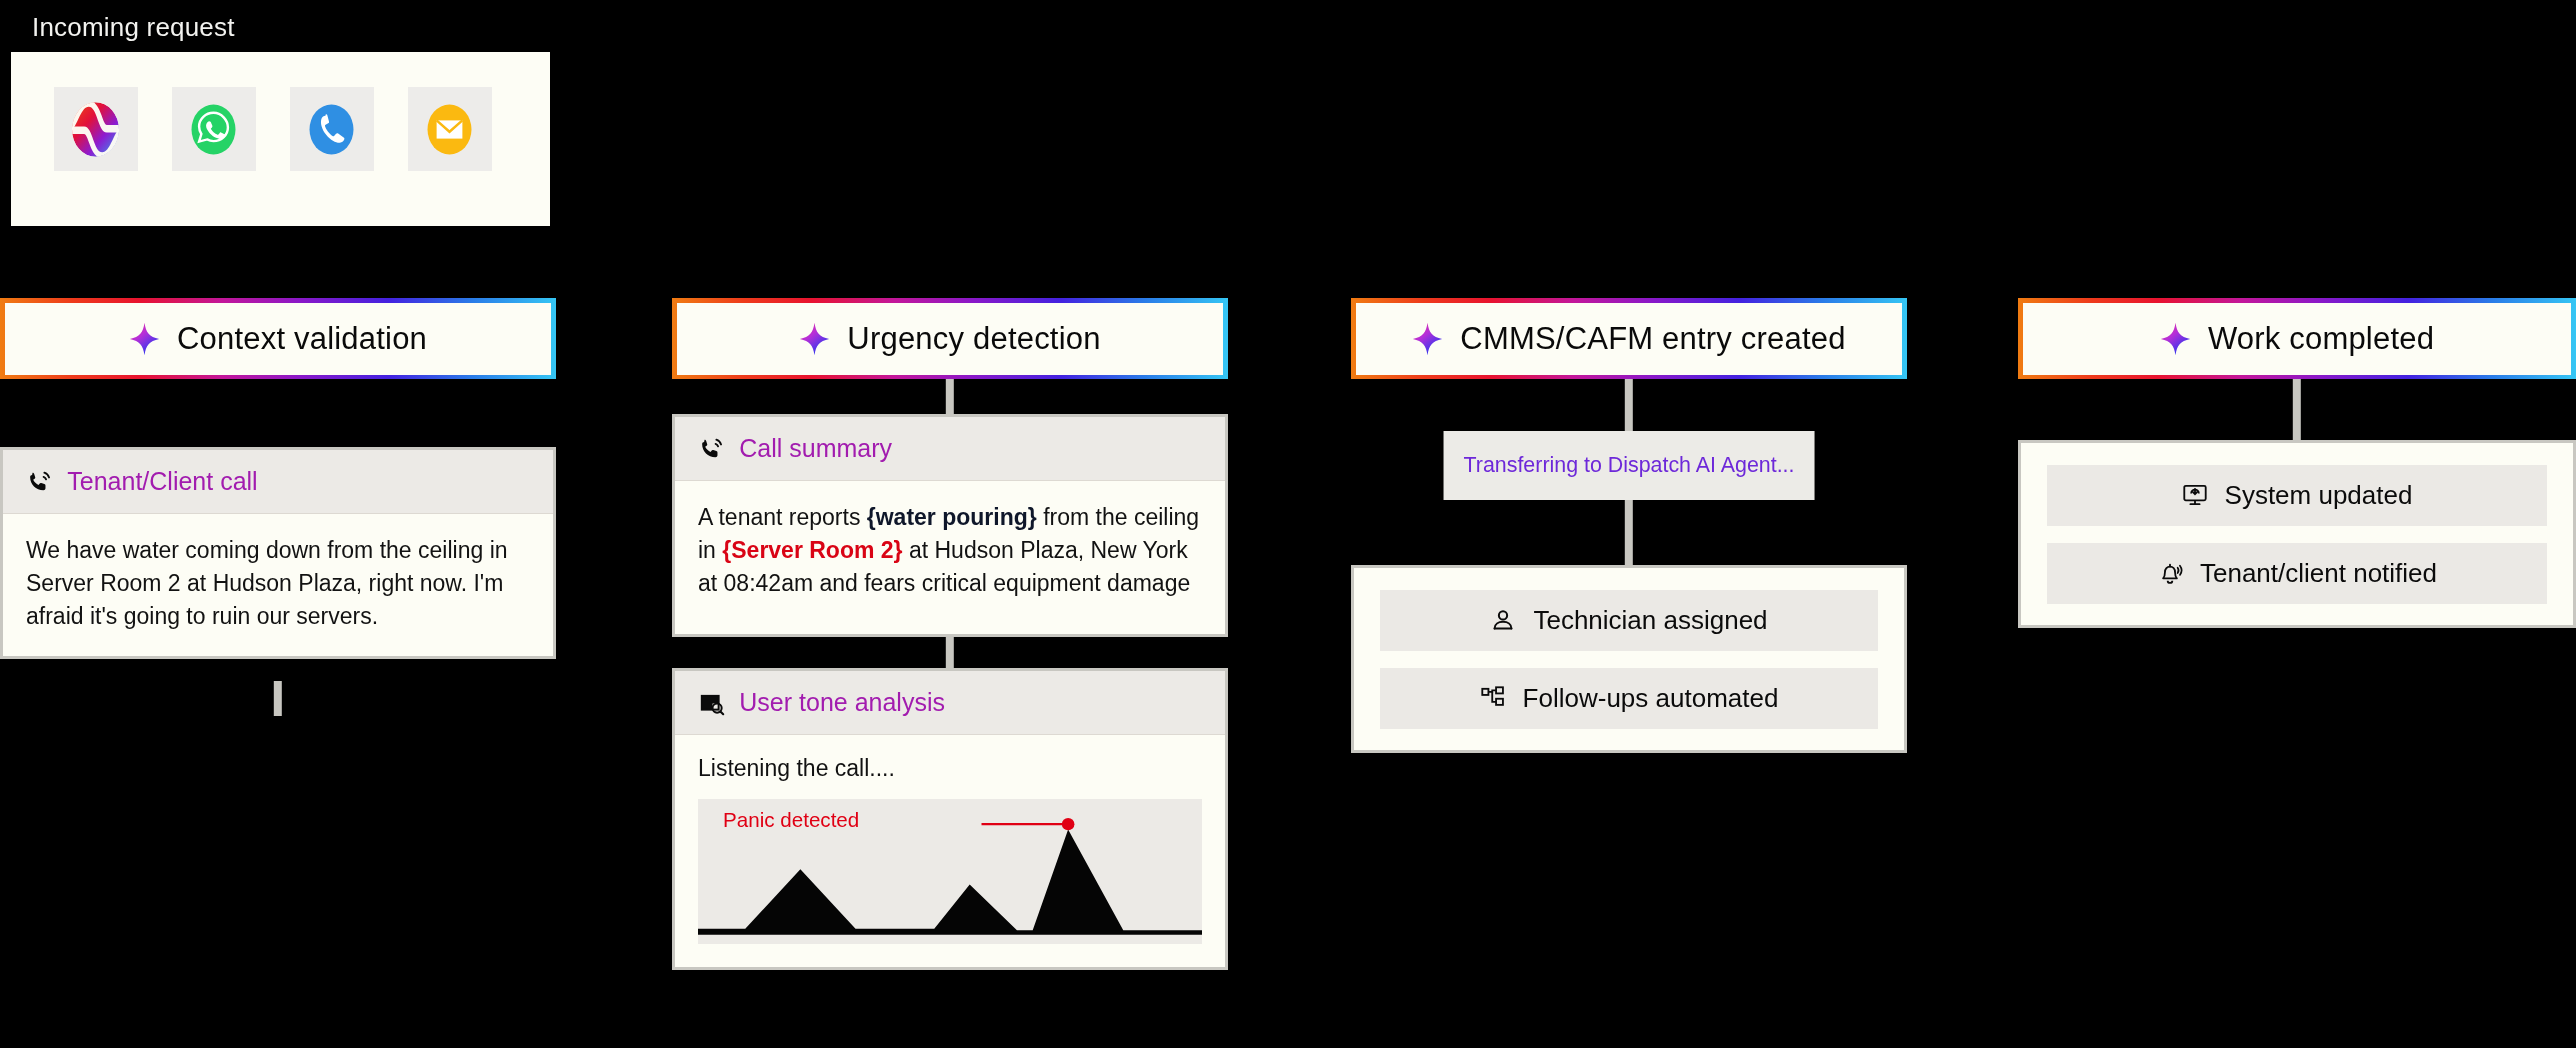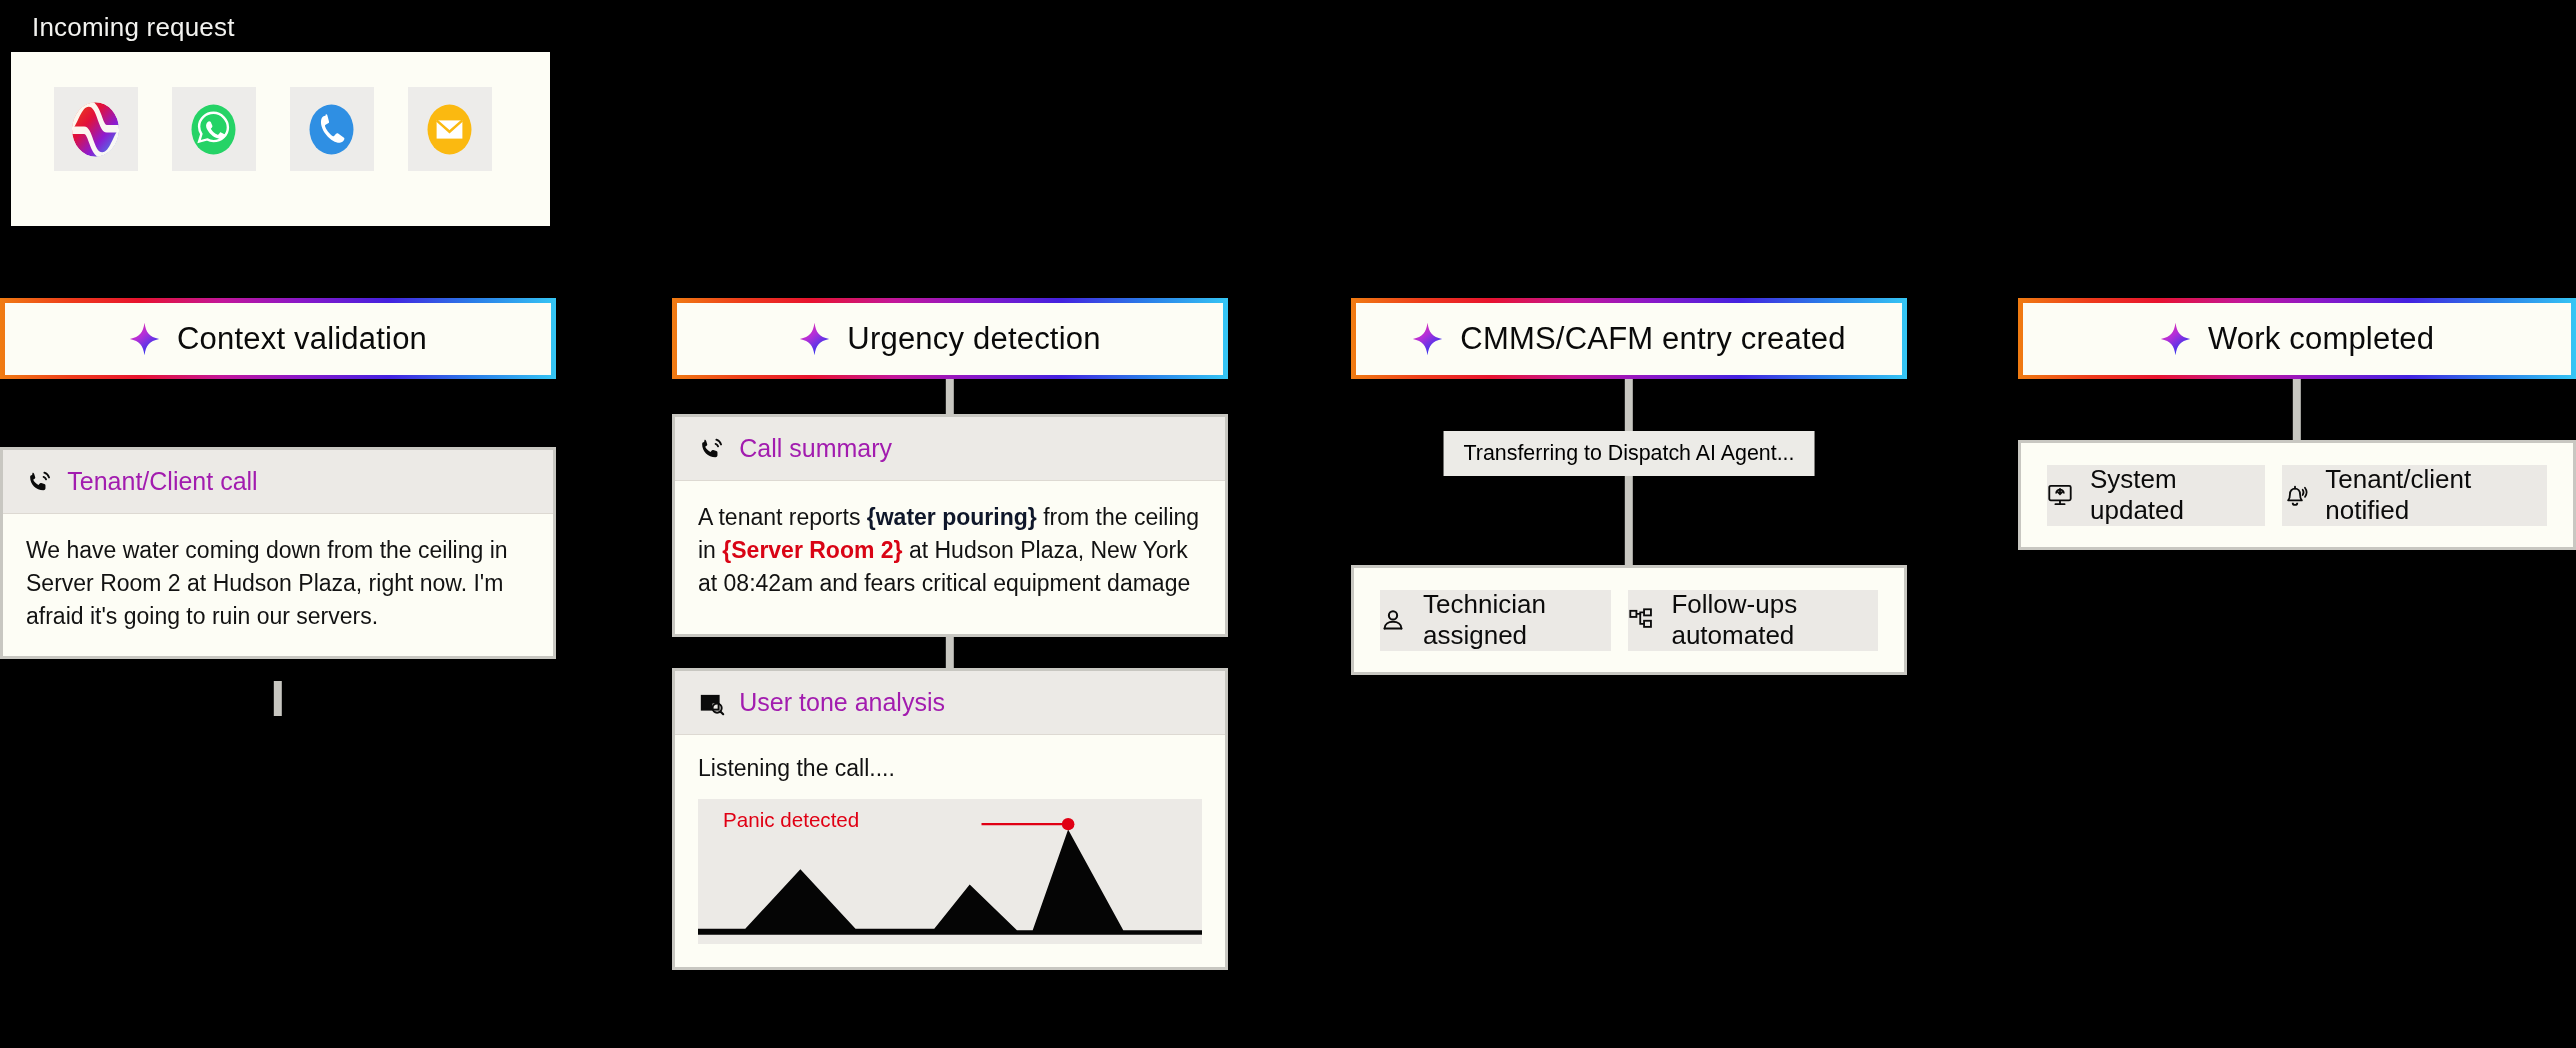--- a/index.html
+++ b/index.html
@@ -81,36 +81,36 @@
     font-size: 23px; line-height: 1.43; color: #121212;
   }
   .hl-blue { color: #0f172a; font-weight: bold; }
   .hl-red  { color: #d90415; font-weight: bold; }
 
   
   .chips-card {
     background: #fdfdf5;
     border: 3.8px solid #c8c7c1;
     padding: 21.4px 26px;
-    display: flex; gap: 17px;
+    display: flex; flex-direction: column; gap: 17px;
   }
   .chip {
     background: #ebe9e5;
     height: 61px;
     display: flex; align-items: center; justify-content: center;
     gap: 17px;
   }
   .chip-label { font-size: 26px; color: #0b0b0b; }
 
   
   .pill {
     position: absolute; left: 50%; transform: translateX(-50%);
     background: #ecebe7;
-    padding: 10px 20px;
-    font-size: 21.4px; color: #000000;
+    padding: 22px 20px;
+    font-size: 21.4px; color: #6d28d9;
     white-space: nowrap;
     z-index: 3;
   }
 
   
   .tone-status { font-size: 23px; color: #121212; margin-bottom: 17px; }
   .tone-chart {
     background: #eceae6;
     width: 100%; height: 145px;
     position: relative; overflow: hidden;

